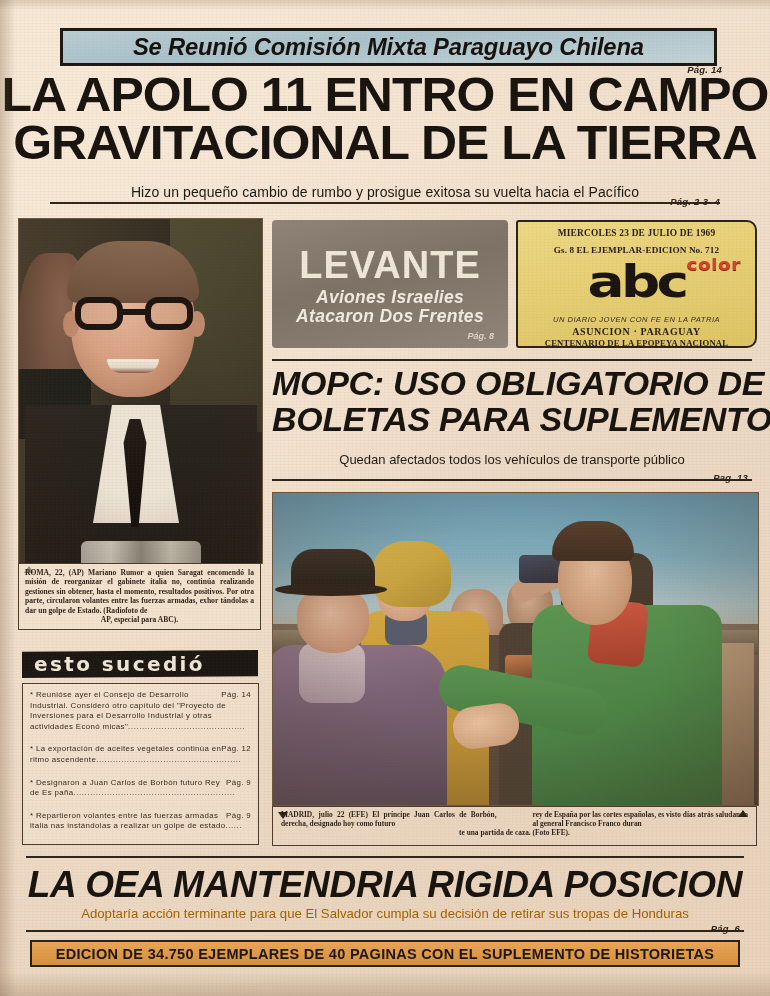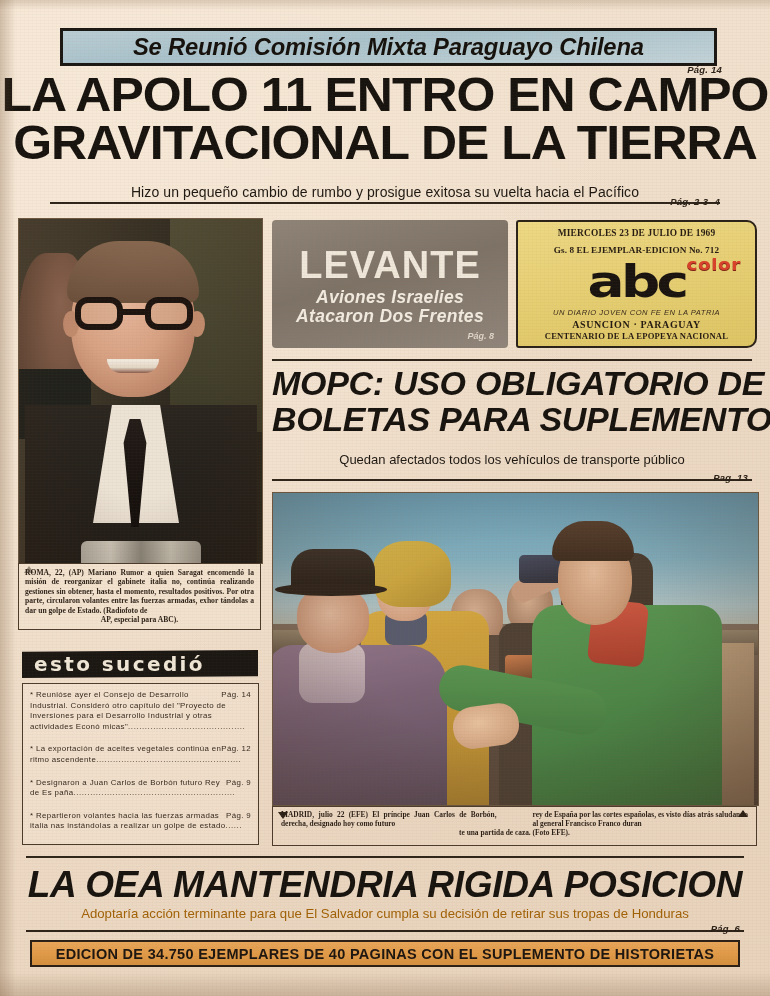--- a/index.html
+++ b/index.html
@@ -318,21 +318,21 @@
     transform:scaleX(1.22);
   }
   .mh-color{
     position:absolute;right:18px;top:0px;
     font-family:"DejaVu Sans", sans-serif;
     font-weight:bold;font-size:16px;color:#d8412a;
     letter-spacing:.5px;transform:scaleX(1.15);
     text-shadow:0 1px 0 #7d2416;
   }
   .mh-slogan{font-family:"Liberation Sans", sans-serif;font-style:italic;
-    font-size:7.6px;color:#3a2c1c;letter-spacing:.5px;margin-top:5px;}
+    font-size:7.6px;color:#3a2c1c;letter-spacing:.5px;margin-top:12px;}
   .mh-city{font-family:"Liberation Serif", serif;font-weight:bold;font-size:10px;
     color:#241a11;letter-spacing:.6px;margin-top:2px;}
   .mh-cent{font-family:"Liberation Serif", serif;font-weight:bold;font-size:8.6px;
     color:#241a11;letter-spacing:.2px;margin-top:1px;}
 
   
   .edge-l{position:absolute;left:0;top:0;bottom:0;width:16px;
     background:linear-gradient(90deg,rgba(120,90,60,.30),rgba(120,90,60,0));}
   .edge-t{position:absolute;left:0;right:0;top:0;height:10px;
     background:linear-gradient(180deg,rgba(120,90,60,.22),rgba(120,90,60,0));}
@@ -397,21 +397,21 @@
     <div class="esto-item">
       <span class="pg">Pág. 12</span>
       <span>* La exportación de aceites vegetales continúa en ritmo ascendente</span><span class="dots">....................................................</span>
     </div>
     <div class="esto-item">
       <span class="pg">Pág. 9</span>
       <span>* Designaron a Juan Carlos de Borbón futuro Rey de Es paña</span><span class="dots">..........................................................</span>
     </div>
     <div class="esto-item">
       <span class="pg">Pág. 9</span>
-      <span>* Repartieron volantes hacia las fuerzas armadas italia nas instándolas a realizar un golpe de estado</span><span class="dots">......</span>
+      <span>* Repartieron volantes entre las fuerzas armadas italia nas instándolas a realizar un golpe de estado</span><span class="dots">......</span>
     </div>
   </div>
 
   <div class="levante">
     <div class="lv1">LEVANTE</div>
     <div class="lv2">Aviones Israelies</div>
     <div class="lv3">Atacaron Dos Frentes</div>
     <div class="lvpag">Pág. 8</div>
   </div>
 

